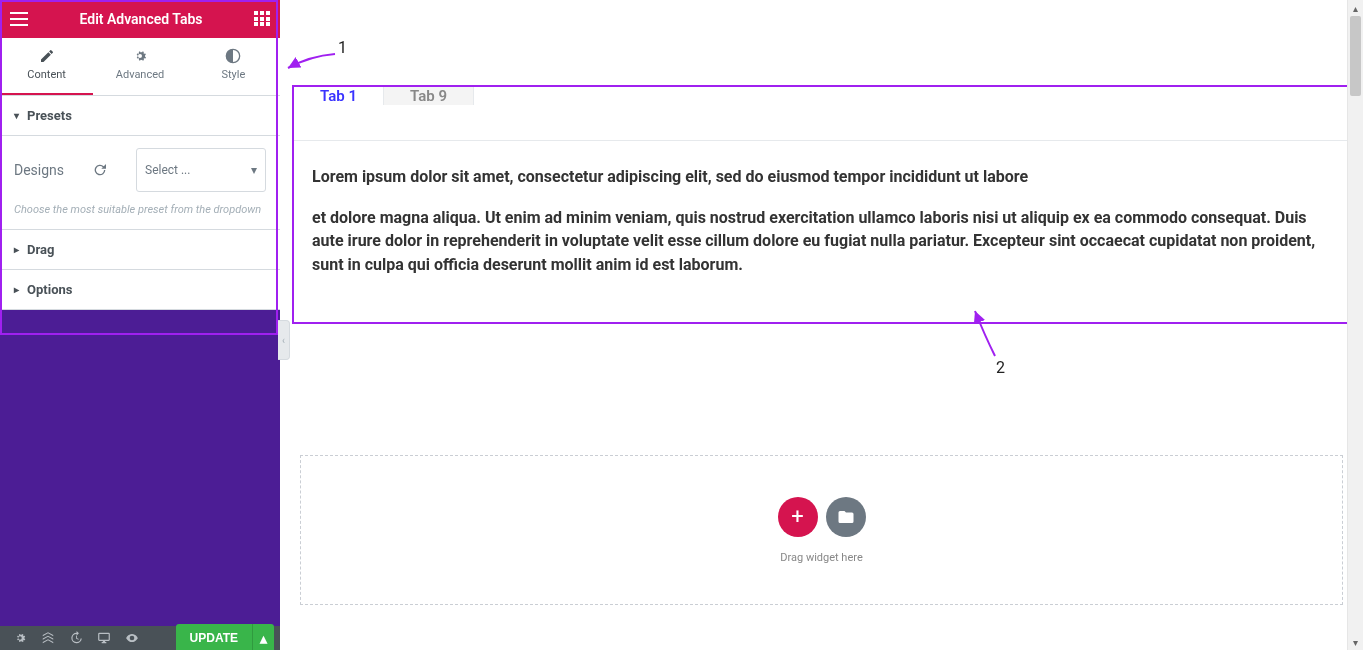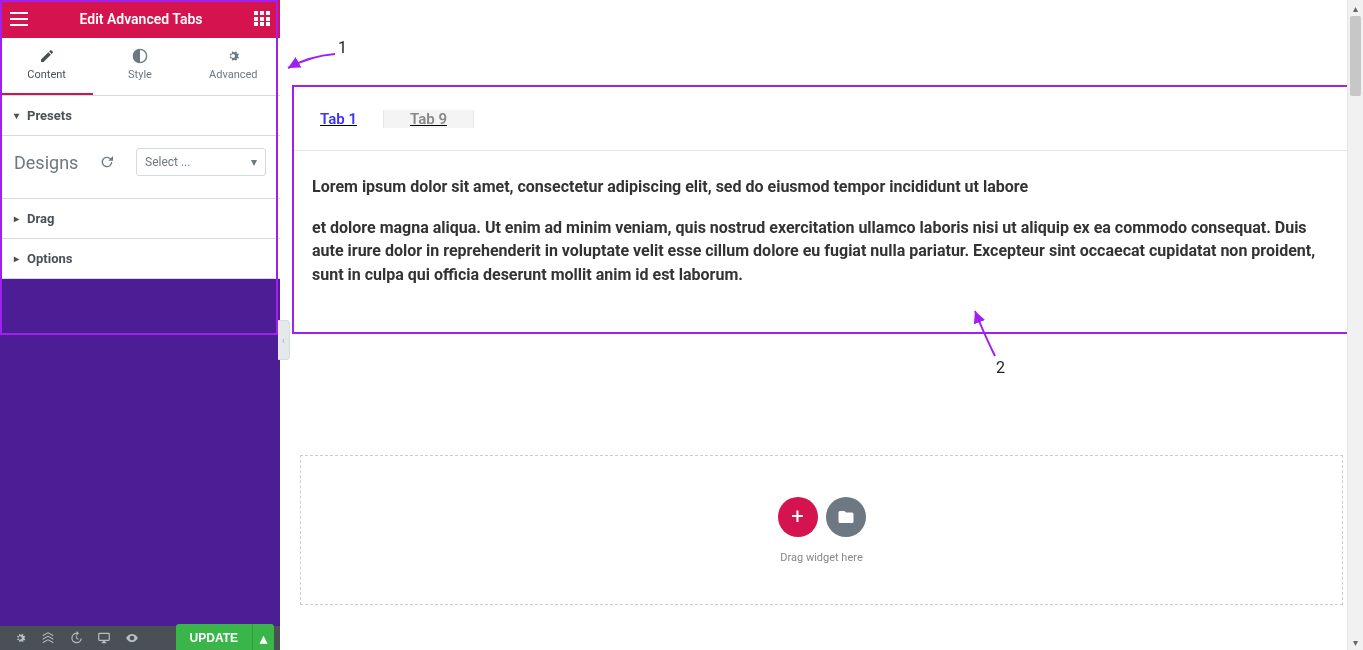--- a/index.html
+++ b/index.html
@@ -73,25 +73,25 @@
   .section-header .caret { margin-right: 8px; font-size: 10px; }
 
   .section-body {
     background: #fff;
     border-bottom: 1px solid #d5dadf;
     padding: 12px 14px;
     font-size: 12px;
     color: #6d7882;
   }
   .row { display: flex; align-items: center; justify-content: space-between; margin-bottom: 10px; }
-  .row label { font-size: 18px; color: #6d7882; }
+  .row label { font-size: 14px; color: #6d7882; }
   .refresh { width: 16px; height: 16px; cursor: pointer; color: #6d7882; }
   .select-box {
     flex: 0 0 130px;
-    height: 28px;
+    height: 44px;
     border: 1px solid #d5dadf;
     border-radius: 3px;
     background: #fff;
     font-size: 12px;
     color: #6d7882;
     padding: 8px 8px;
     display: flex;
     align-items: center;
     justify-content: space-between;
     cursor: pointer;
@@ -166,23 +166,22 @@
   .widget-box {
     position: absolute;
     left: 12px; top: 85px;
     right: 10px;
     border: 2px solid #a020f0;
     background: #fff;
   }
   .tab-strip {
     display: flex;
     border-bottom: 1px solid #e6e9ec;
-    height: 64px;
-    align-items: center;
-    text-decoration: underline;
+    height: 54px;
+    align-items: flex-start;
   }
   .tab-btn {
     min-width: 90px;
     padding: 0 18px;
     display: flex; align-items: center; justify-content: center;
     font-size: 15px;
     font-weight: 600;
     cursor: pointer;
     color: #888;
     background: #f4f4f4;
@@ -262,48 +261,49 @@
 
   <nav class="panel-tabs">
     <div class="panel-tab active">
       <svg viewBox="0 0 24 24">
           <path fill="currentColor" d="M3 17.25V21h3.75L17.81 9.94l-3.75-3.75L3 17.25zM20.71 7.04a1 1 0 0 0 0-1.41l-2.34-2.34a1 1 0 0 0-1.41 0l-1.83 1.83 3.75 3.75 1.83-1.83z"></path>
         </svg>
       <span>Content</span>
     </div>
     <div class="panel-tab">
       <svg viewBox="0 0 24 24">
+          <path fill="currentColor" d="M19.4 13l.6-1-.6-1 1.5-1.2-1-1.7-1.8.5-.8-.8.5-1.8-1.7-1L15 6.6l-1-.6-1 .6L11.8 5l-1.7 1 .5 1.8-.8.8-1.8-.5-1 1.7L8.6 11l-.6 1 .6 1-1.5 1.2 1 1.7 1.8-.5.8.8-.5 1.8 1.7 1 1.2-1.5 1 .6 1-.6 1.2 1.5 1.7-1-.5-1.8.8-.8 1.8.5 1-1.7L19.4 13zM12 15a3 3 0 1 1 0-6 3 3 0 0 1 0 6z"></path>
+        </svg>
+      <span>Advanced</span>
+    </div>
+    <div class="panel-tab">
+      <svg viewBox="0 0 24 24">
           <path fill="currentColor" d="M12 2a10 10 0 1 0 0 20V2z"></path>
           <circle cx="12" cy="12" r="10" fill="none" stroke="currentColor" stroke-width="2"></circle>
         </svg>
       <span>Style</span>
-    </div>
-    <div class="panel-tab">
-      <svg viewBox="0 0 24 24">
-          <path fill="currentColor" d="M19.4 13l.6-1-.6-1 1.5-1.2-1-1.7-1.8.5-.8-.8.5-1.8-1.7-1L15 6.6l-1-.6-1 .6L11.8 5l-1.7 1 .5 1.8-.8.8-1.8-.5-1 1.7L8.6 11l-.6 1 .6 1-1.5 1.2 1 1.7 1.8-.5.8.8-.5 1.8 1.7 1 1.2-1.5 1 .6 1-.6 1.2 1.5 1.7-1-.5-1.8.8-.8 1.8.5 1-1.7L19.4 13zM12 15a3 3 0 1 1 0-6 3 3 0 0 1 0 6z"></path>
-        </svg>
-      <span>Advanced</span>
     </div>
   </nav>
 
   <div class="section-header">
     <span class="caret">▾</span>
     <span>Presets</span>
   </div>
   <div class="section-body">
     <div class="row">
       <label>Designs</label>
       <svg class="refresh" viewBox="0 0 24 24">
           <path fill="currentColor" d="M17.65 6.35A8 8 0 1 0 20 12h-2a6 6 0 1 1-1.76-4.24L14 10h7V3l-3.35 3.35z"></path>
         </svg>
       <div class="select-box">
         <span>Select ...</span>
         <span>▾</span>
       </div>
     </div>
+    <div class="hint">Choose the most suitable preset from the dropdown</div>
   </div>
 
   <div class="section-header">
     <span class="caret">▸</span>
     <span>Drag</span>
   </div>
 
   <div class="section-header">
     <span class="caret">▸</span>
     <span>Options</span>

